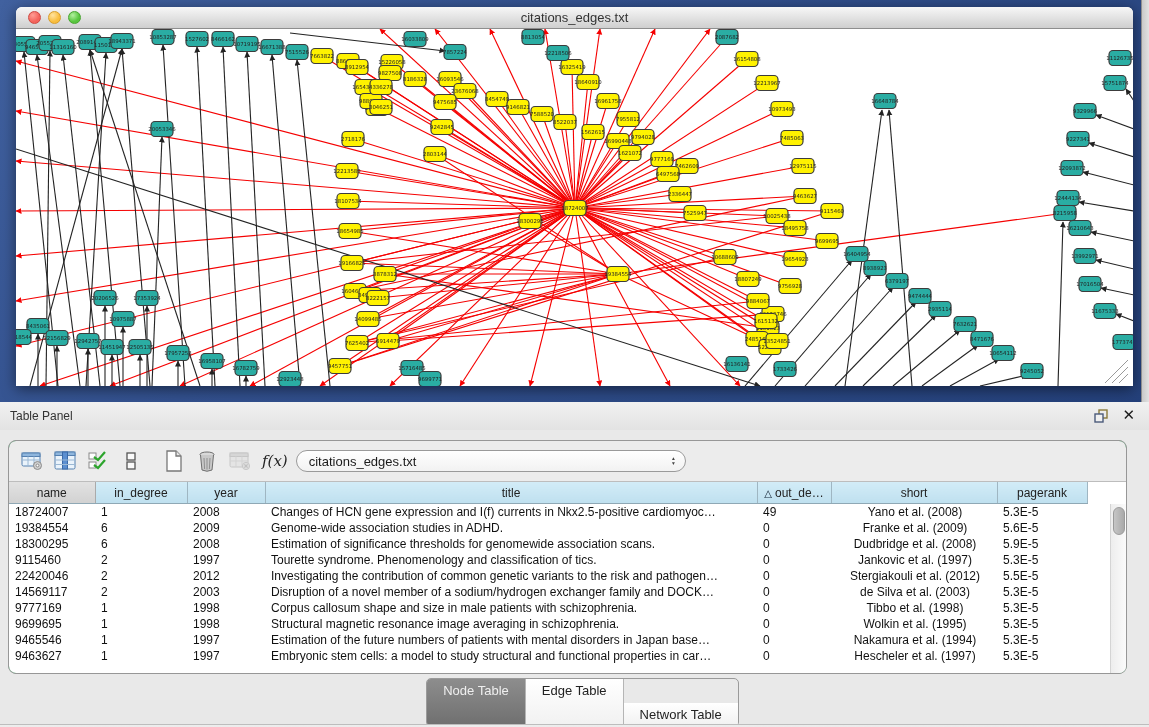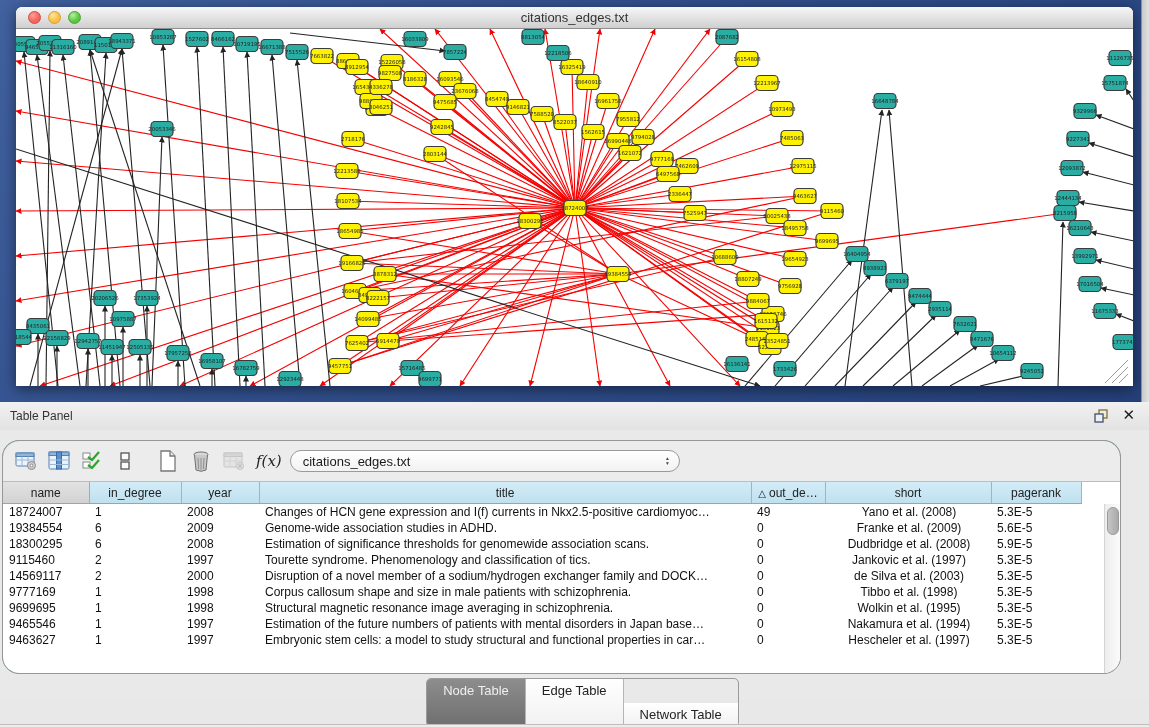--- a/index.html
+++ b/index.html
@@ -26,21 +26,21 @@
   .node-y rect{fill:#fff200;}
   .node-t rect{fill:#2aada3;}
   .node text{font-size:5.4px;fill:#222;text-anchor:middle;font-family:"DejaVu Sans",sans-serif;}
   .grip line{stroke:#9a9a9a;stroke-width:1;}
   
   .table-panel{position:absolute;left:0;top:402px;width:1149px;height:298px;background:#e9e9e9;}
   .panel-header{position:relative;height:28px;background:linear-gradient(#f1f1f1,#e3e3e3);}
   .panel-header .ptitle{position:absolute;left:10px;top:7px;font-size:12px;color:#333;}
   .panel-header .float-ic{position:absolute;right:40px;top:6px;width:16px;height:16px;}
   .panel-header .close-x{position:absolute;right:14px;top:4px;font-size:15px;font-weight:bold;color:#1a1a1a;cursor:default;}
-  .panel-box{position:absolute;left:2px;top:38px;width:1117px;height:232px;border:1px solid #979797;border-radius:17px;background:#15803d;overflow:hidden;}
+  .panel-box{position:absolute;left:8px;top:38px;width:1117px;height:232px;border:1px solid #979797;border-radius:8px;background:#15803d;overflow:hidden;}
   .toolbar{height:40px;background:#ececec;display:flex;align-items:center;padding-left:8px;}
   .tb-btn{width:30px;height:28px;display:flex;align-items:center;justify-content:center;margin-right:3px;}
   .tb-btn.disabled{opacity:.45;}
   .fx{font-family:"DejaVu Serif","Liberation Serif",serif;font-style:italic;font-size:15px;color:#222;margin:0 8px 0 4px;}
   .combo{width:390px;height:22px;background:linear-gradient(#ffffff,#f2f2f2);border:1px solid #9a9a9a;border-radius:11px;
          display:flex;align-items:center;padding:0 8px 0 12px;box-sizing:border-box;}
   .combo .cval{flex:1;font-size:13px;color:#1a1a1a;}
   .combo .stepper{display:flex;flex-direction:column;line-height:5px;font-size:7px;color:#444;}
   
   .tablewrap{position:relative;height:191px;border-top:1px solid #bdbdbd;background:#fff;}
@@ -907,23 +907,32 @@
               <tr>
                 <td>9115460</td>
                 <td>2</td>
                 <td>1997</td>
                 <td>Tourette syndrome. Phenomenology and classification of tics.</td>
                 <td>0</td>
                 <td class="c">Jankovic et al. (1997)</td>
                 <td>5.3E-5</td>
               </tr>
               <tr>
+                <td>22420046</td>
+                <td>2</td>
+                <td>2012</td>
+                <td>Investigating the contribution of common genetic variants to the risk and pathogen…</td>
+                <td>0</td>
+                <td class="c">Stergiakouli et al. (2012)</td>
+                <td>5.5E-5</td>
+              </tr>
+              <tr>
                 <td>14569117</td>
                 <td>2</td>
-                <td>2000</td>
+                <td>2003</td>
                 <td>Disruption of a novel member of a sodium/hydrogen exchanger family and DOCK…</td>
                 <td>0</td>
                 <td class="c">de Silva et al. (2003)</td>
                 <td>5.3E-5</td>
               </tr>
               <tr>
                 <td>9777169</td>
                 <td>1</td>
                 <td>1998</td>
                 <td>Corpus callosum shape and size in male patients with schizophrenia.</td>

